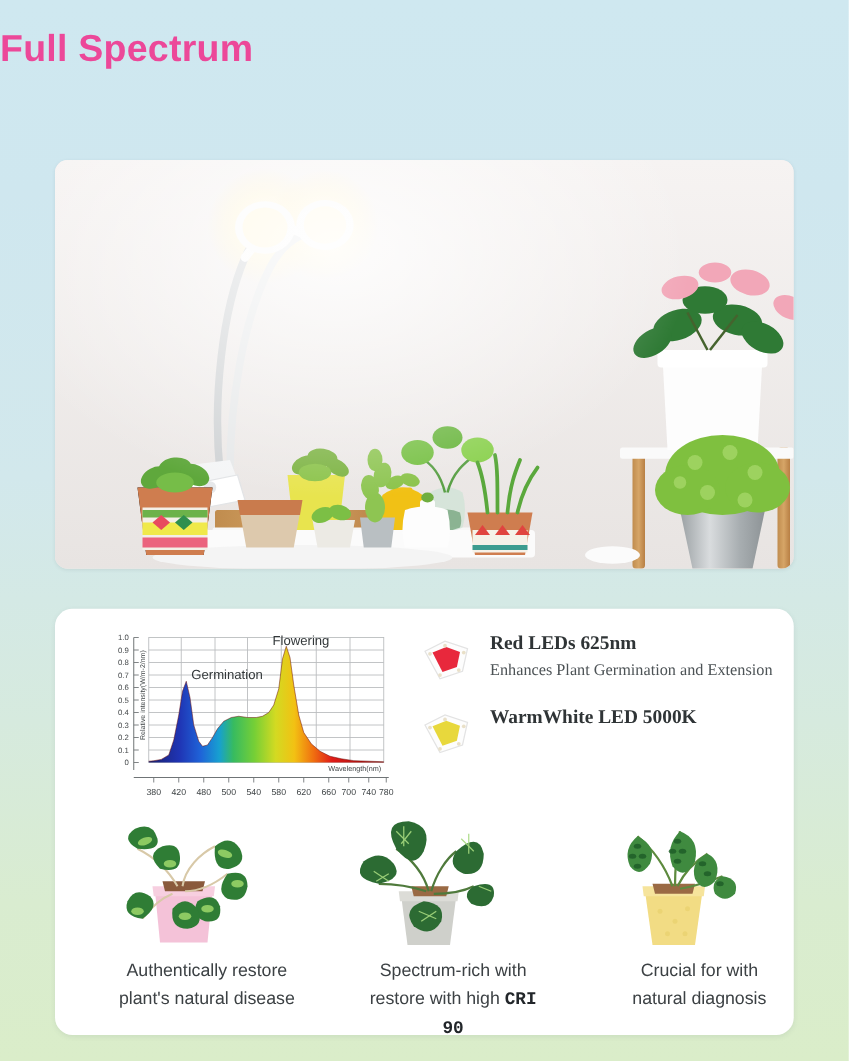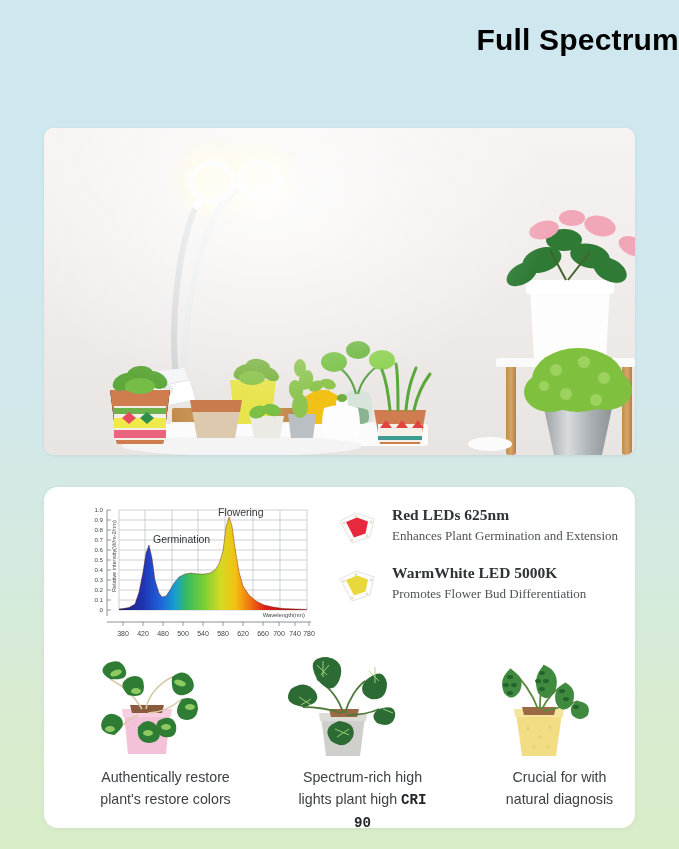--- a/index.html
+++ b/index.html
@@ -4,22 +4,22 @@
 <style>
   html,body{margin:0;padding:0;}
   body{
     width:679px;height:849px;overflow:hidden;
     font-family:"Liberation Sans",sans-serif;
     background:linear-gradient(180deg,#cfe8f0 0%,#cfe7ef 18%,#d2e8ec 45%,#d6eade 68%,#d9ecd0 85%,#daedc9 100%);
     position:relative;
   }
   
   .headline{
-    position:absolute;left:0;top:18px;width:679px;text-align:right;
-    color:#000000;font-weight:bold;font-size:30px;line-height:1.45;
+    position:absolute;left:0;top:18px;width:679px;text-align:left;
+    color:#ec4899;font-weight:bold;font-size:30px;line-height:1.45;
     letter-spacing:.2px;
   }
   .headline .l1{display:block;}
   .headline .l2{display:block;}
   
   .photo{
     position:absolute;left:44px;top:128px;width:591px;height:327px;
     border-radius:10px;overflow:hidden;
     background:linear-gradient(165deg,#f2efee 0%,#efeceb 45%,#e9e6e4 100%);
     box-shadow:0 1px 3px rgba(80,100,110,.12);
@@ -356,21 +356,20 @@
           <path d="M10 11 L21 6.5 L32 10.5 L29.5 22.5 L18 26.5 Z" fill="#e8d83c"></path>
           <circle cx="8" cy="12" r="1.5" fill="#e9e0c8"></circle>
             <circle cx="20" cy="5.5" r="1.5" fill="#e9e0c8"></circle>
           <circle cx="35" cy="11" r="1.5" fill="#e9e0c8"></circle>
             <circle cx="31" cy="25" r="1.5" fill="#e9e0c8"></circle>
           <circle cx="16" cy="29" r="1.5" fill="#e9e0c8"></circle>
         </svg>
       </div>
       <div class="ledtxt">
         <div class="ledtitle">WarmWhite LED 5000K</div>
-        <div class="leddesc">Promotes Flower Bud Differentiation</div>
       </div>
     </div>
   </div>
 
   <div class="trio">
 
     <div class="tcol">
       <div class="tart">
         <svg width="150" height="105" viewBox="0 0 150 105">
           <path d="M56 58 L102 58 L98 99 L60 99 Z" fill="#f4c2d8"></path>
@@ -397,21 +396,21 @@
             <ellipse cx="122" cy="52" rx="5" ry="3"></ellipse>
             <ellipse cx="42" cy="74" rx="5" ry="3"></ellipse>
             <ellipse cx="68" cy="36" rx="5" ry="3"></ellipse>
             <ellipse cx="98" cy="72" rx="5" ry="3"></ellipse>
             <ellipse cx="80" cy="78" rx="5" ry="3"></ellipse>
           </g>
         </svg>
       </div>
       <div class="tcap">
         <span>Authentically restore</span><br>
-        <span>plant's restore colors</span>
+        <span>plant's natural disease</span>
       </div>
     </div>
 
     <div class="tcol">
       <div class="tart">
         <svg width="150" height="105" viewBox="0 0 150 105">
           <path d="M56 62 L100 62 L95 101 L61 101 Z" fill="#cfd0cb"></path>
           <path d="M54 58 L102 58 L101 66 L55 66 Z" fill="#dcdcd7"></path>
           <path d="M64 54 L94 54 L92 62 L66 62 Z" fill="#9a6a44"></path>
           <g stroke="#4f7a3c" stroke-width="1.8" fill="none">
@@ -435,22 +434,22 @@
               <path d="M104 16 L114 26"></path>
             <path d="M34 42 L46 50"></path>
               <path d="M36 50 L46 44"></path>
             <path d="M118 54 L128 58"></path>
             <path d="M70 74 L84 80"></path>
               <path d="M72 82 L84 74"></path>
           </g>
         </svg>
       </div>
       <div class="tcap">
-        <span>Spectrum-rich high</span><br>
-        <span>lights plant high </span><b>CRI 90</b>
+        <span>Spectrum-rich with</span><br>
+        <span>restore with high </span><b>CRI 90</b>
       </div>
     </div>
 
     <div class="tcol">
       <div class="tart">
         <svg width="150" height="105" viewBox="0 0 150 105">
           <path d="M54 58 L100 58 L94 101 L60 101 Z" fill="#f2dc84"></path>
           <path d="M52 54 L102 54 L101 62 L53 62 Z" fill="#f6e49c"></path>
           <path d="M60 52 L94 52 L92 60 L62 60 Z" fill="#9a6a44"></path>
           <g stroke="#5d8a3e" stroke-width="1.8" fill="none">

